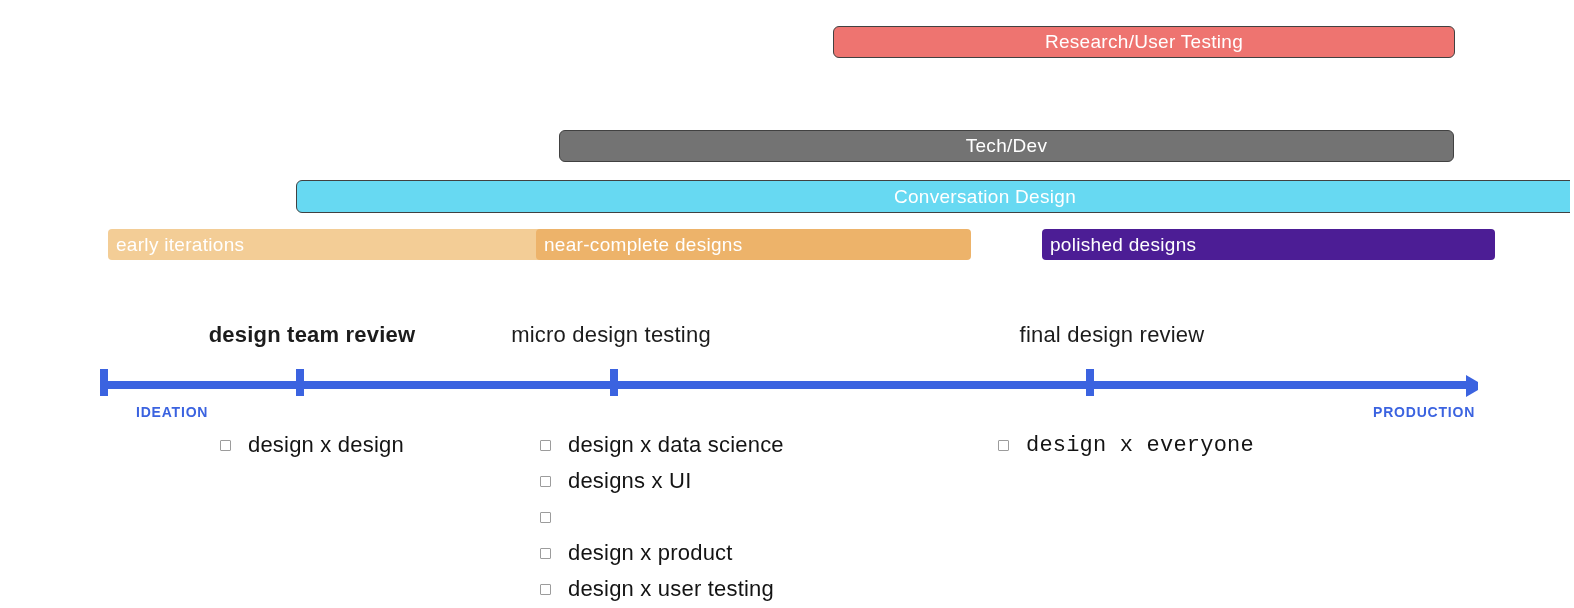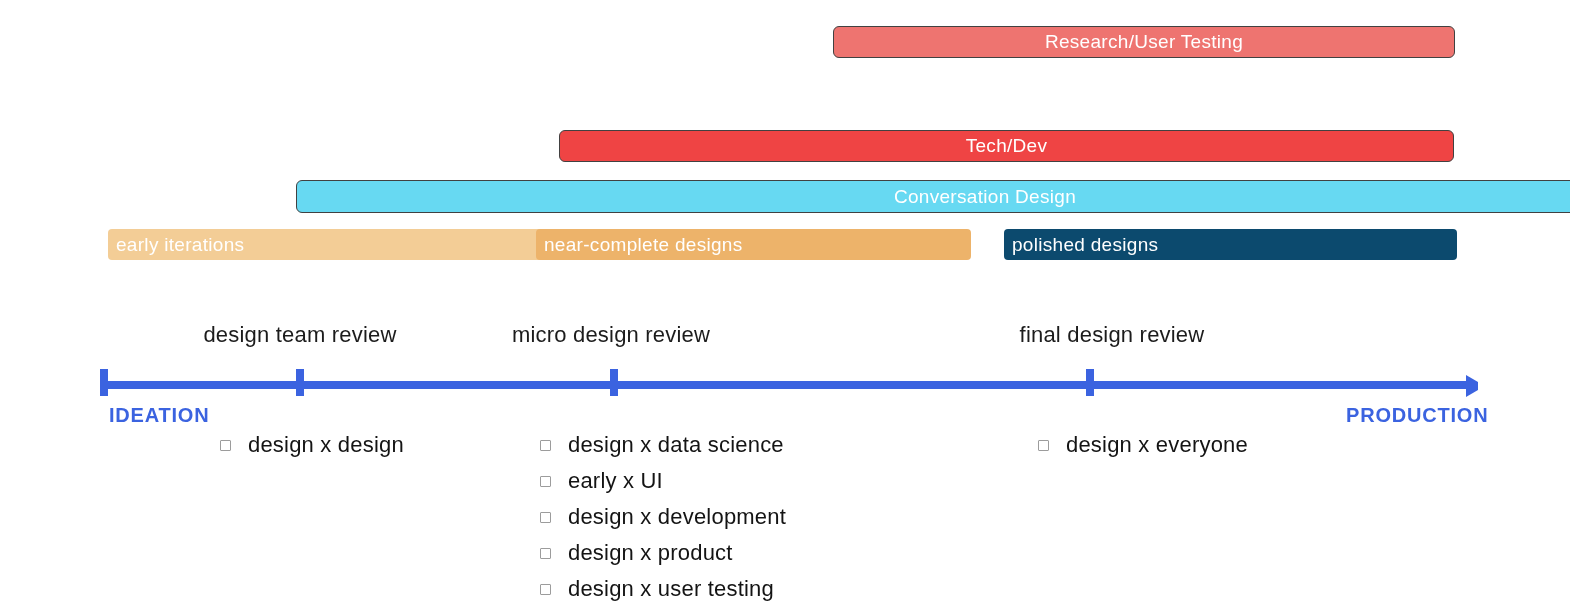--- a/index.html
+++ b/index.html
@@ -57,24 +57,25 @@
     top: 367px;
     width: 0;
     height: 0;
     border-left: 12px solid #3b63e0;
     border-top: 7px solid transparent;
     border-bottom: 7px solid transparent;
   }
   .tl-endlabel {
     position: absolute;
     top: 392px;
-    font-size: 20px;
+    font-size: 14px;
     font-weight: bold;
     letter-spacing: 0.8px;
     color: #3b63e0;
+    margin-left: 27px;
   }
   .milestone-label {
     position: absolute;
     top: 310px;
     transform: translateX(-50%);
     font-size: 22px;
     color: #1c1c1c;
     white-space: nowrap;
     letter-spacing: 0.2px;
   }
@@ -110,42 +111,42 @@
 </head>
 <body>
 
 <div class="canvas">
 
   <div class="team-bar" style="left: 825px; top: 18px; width: 622px; background-color: rgb(238, 116, 112);">
     <span>Research/User Testing</span>
   </div>
 
 
-  <div class="team-bar" style="left: 551px; top: 122px; width: 895px; background-color: #ef4444;">
+  <div class="team-bar" style="left: 551px; top: 122px; width: 895px; background-color: #737373;">
     <span>Tech/Dev</span>
   </div>
 
   <div class="team-bar" style="left: 288px; top: 172px; width: 1378px; height: 33px; background-color: rgb(103, 217, 242);">
     <span>Conversation Design</span>
   </div>
 
   <div class="stage-bar" style="left: 100px; width: 447px; background-color: rgb(243, 205, 150);">
     <span>early iterations</span>
   </div>
 
   <div class="stage-bar" style="left: 528px; width: 435px; background-color: rgb(237, 179, 106);">
     <span>near-complete designs</span>
   </div>
 
-  <div class="stage-bar" style="left: 996px; width: 453px; background-color: #0c4a6e;">
+  <div class="stage-bar" style="left: 1034px; width: 453px; background-color: #4c1d95;">
     <span>polished designs</span>
   </div>
 
-  <div class="milestone-label" style="left:292px;">design team review</div>
-  <div class="milestone-label" style="left:603px;">micro design review</div>
+  <div class="milestone-label" style="left:304px;font-weight:bold;">design team review</div>
+  <div class="milestone-label" style="left:603px;">micro design testing</div>
   <div class="milestone-label" style="left:1076px;margin-left:28px;">final design review</div>
 
   <div class="tl-line" style="left:93px; width:1365px;"></div>
   <div class="tl-tick" style="left:92px;"></div>
   <div class="tl-tick" style="left:288px;"></div>
   <div class="tl-tick" style="left:602px;"></div>
   <div class="tl-tick" style="left:1078px;"></div>
   <div class="tl-arrow" style="left:1458px;"></div>
 
   <div class="tl-endlabel" style="left:97px;">IDEATION</div>
@@ -158,36 +159,35 @@
     </div>
   </div>
 
   <div class="checklist" style="left:524px;">
     <div class="check-row">
       <span class="checkbox"></span>
       <span class="check-label">design x data science</span>
     </div>
     <div class="check-row">
       <span class="checkbox"></span>
-      <span class="check-label">early x UI</span>
+      <span class="check-label">designs x UI</span>
     </div>
     <div class="check-row">
       <span class="checkbox"></span>
-      <span class="check-label">design x development</span>
     </div>
     <div class="check-row">
       <span class="checkbox"></span>
       <span class="check-label">design x product</span>
     </div>
     <div class="check-row">
       <span class="checkbox"></span>
       <span class="check-label">design x user testing</span>
     </div>
   </div>
 
-  <div class="checklist" style="left:1022px;">
+  <div class="checklist" style="left:982px;font-family:Liberation Mono, monospace;">
     <div class="check-row">
       <span class="checkbox"></span>
       <span class="check-label">design x everyone</span>
     </div>
   </div>
 
 </div>
 
 </body></html>

